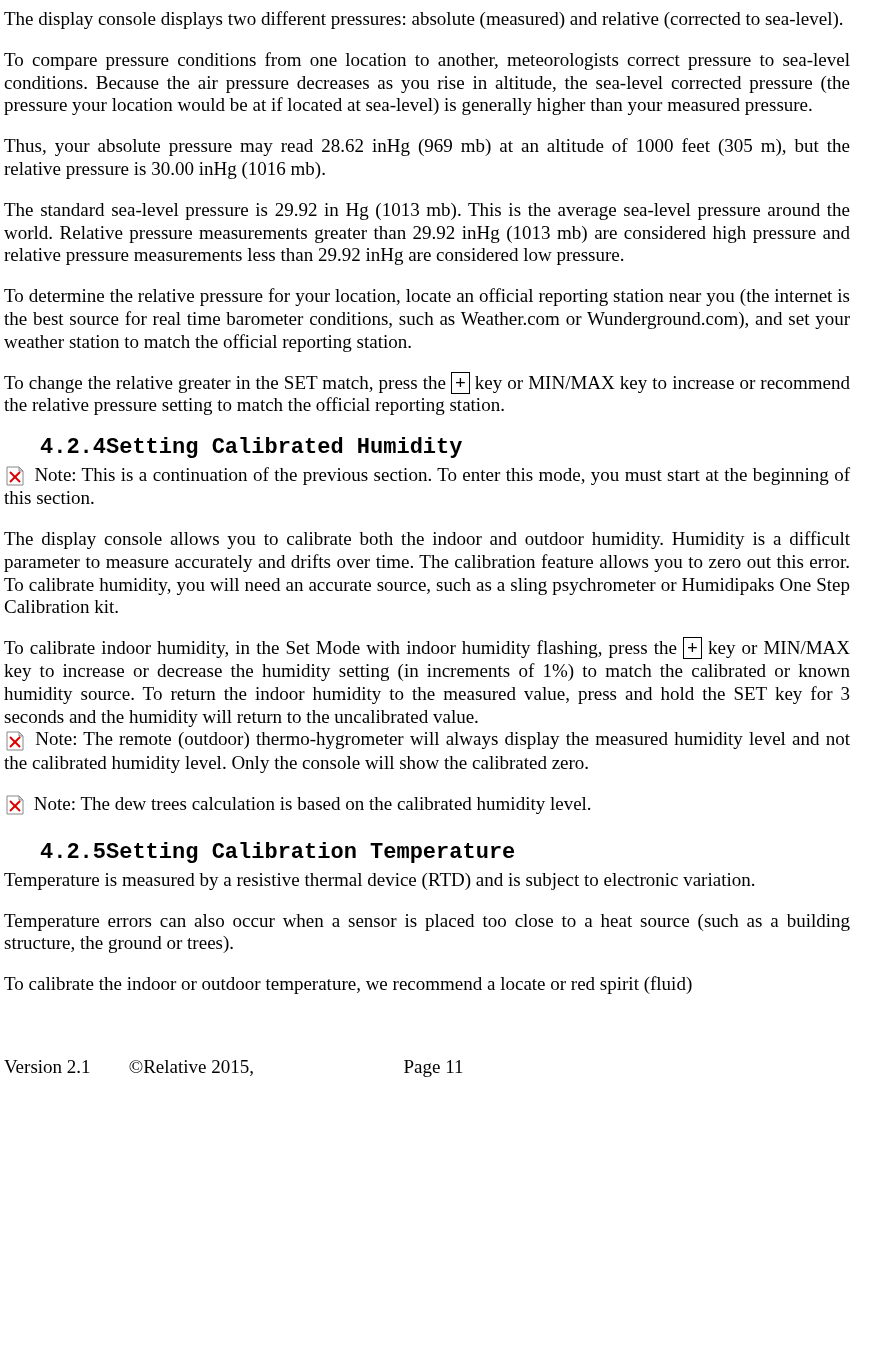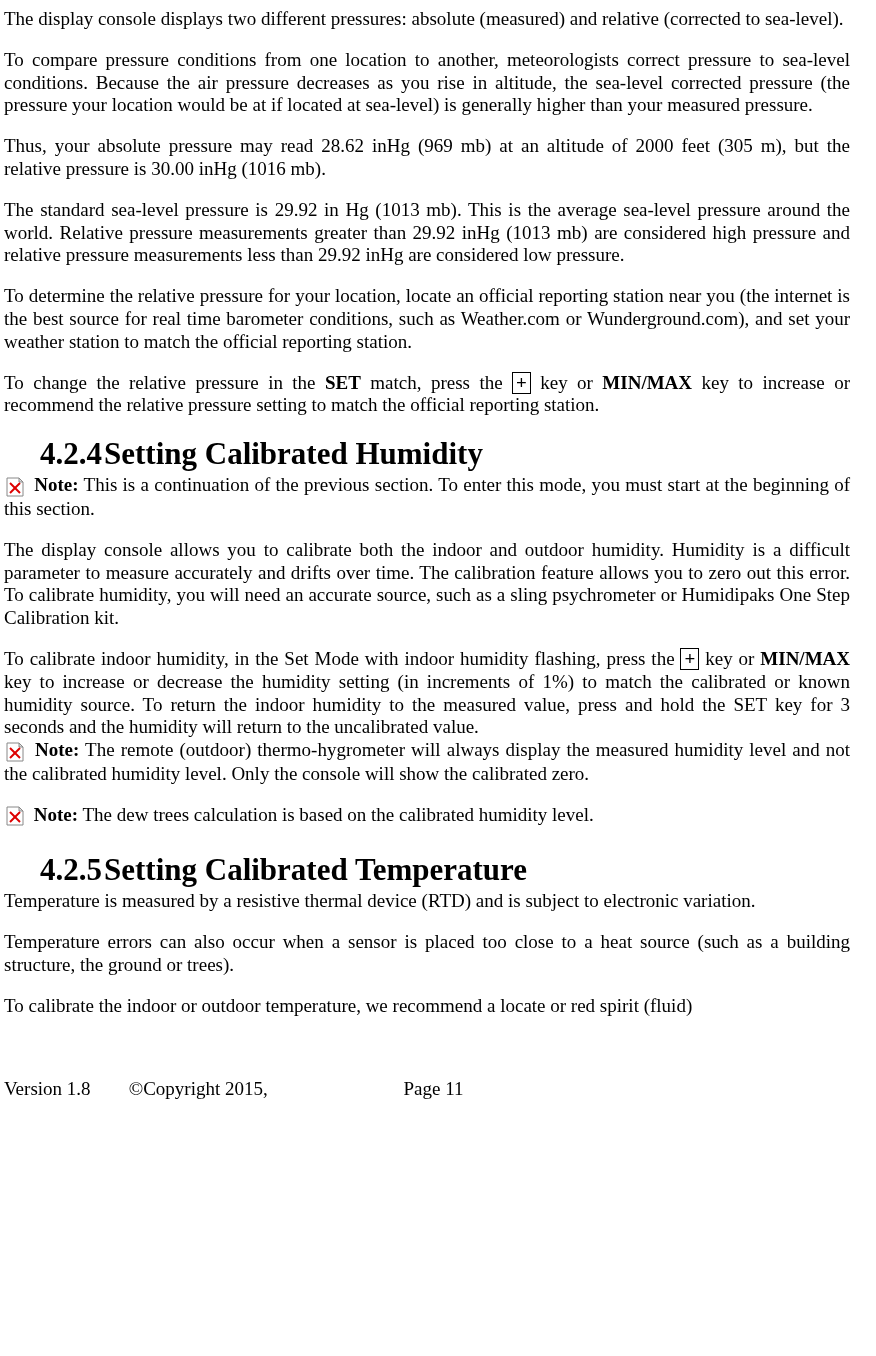--- a/index.html
+++ b/index.html
@@ -13,32 +13,32 @@
       box-sizing: border-box;
     }
     p {
       margin: 0 14px 18px 0;
       text-align: justify;
     }
     p.tight {
       margin-bottom: 0;
     }
     .bold {
-      font-weight: bold;
+      font-weight: normal;
     }
     .key {
       border: 1px solid #000;
       padding: 0 3px;
       font-weight: bold;
       display: inline-block;
       line-height: 1.05;
     }
     h2 {
-      font-family: Liberation Serif, serif;
-      font-size: 31px;
+      font-family: Liberation Mono, monospace;
+      font-size: 22px;
       font-weight: bold;
       margin: 12px 0 2px 0;
       padding-left: 36px;
     }
     h2 .num {
       display: inline-block;
       min-width: 64px;
     }
     .note-icon {
       display: inline-block;
@@ -59,27 +59,27 @@
     .footer-copy { display: inline-block; width: 270px; }
     .footer-page { display: inline-block; text-align: center; }
   </style>
 </head>
 <body>
 
 <p>The display console displays two different pressures: absolute (measured) and relative (corrected to sea-level).</p>
 
 <p>To compare pressure conditions from one location to another, meteorologists correct pressure to sea-level conditions. Because the air pressure decreases as you rise in altitude, the sea-level corrected pressure (the pressure your location would be at if located at sea-level) is generally higher than your measured pressure.</p>
 
-<p>Thus, your absolute pressure may read 28.62 inHg (969 mb) at an altitude of 2000 feet (305 m), but the relative pressure is 30.00 inHg (1016 mb).</p>
+<p>Thus, your absolute pressure may read 28.62 inHg (969 mb) at an altitude of 1000 feet (305 m), but the relative pressure is 30.00 inHg (1016 mb).</p>
 
 <p>The standard sea-level pressure is 29.92 in Hg (1013 mb). This is the average sea-level pressure around the world.  Relative pressure measurements greater than 29.92 inHg (1013 mb) are considered high pressure and relative pressure measurements less than 29.92 inHg are considered low pressure.</p>
 
 <p>To determine the relative pressure for your location, locate an official reporting station near you (the internet is the best source for real time barometer conditions, such as Weather.com or Wunderground.com), and set your weather station to match the official reporting station.</p>
 
-<p><span>To change the relative pressure in the </span><span class="bold">SET</span><span> match, press the </span><span class="key">+</span><span> key or </span><span class="bold">MIN/MAX</span><span> key to increase or recommend the relative pressure setting to match the official reporting station.</span></p>
+<p><span>To change the relative greater in the </span><span class="bold">SET</span><span> match, press the </span><span class="key">+</span><span> key or </span><span class="bold">MIN/MAX</span><span> key to increase or recommend the relative pressure setting to match the official reporting station.</span></p>
 
 <h2><span class="num">4.2.4</span><span>Setting Calibrated Humidity</span></h2>
 
 <p><span class="note-icon"><svg width="22" height="22" viewBox="0 0 22 22">
         <path d="M3 2 L15 2 L19 6 L19 20 L3 20 Z" fill="#fff" stroke="#888" stroke-width="1"></path>
         <path d="M15 2 L15 6 L19 6 Z" fill="#ddd" stroke="#888" stroke-width="1"></path>
         <line x1="6" y1="7" x2="16" y2="17" stroke="#d00" stroke-width="2"></line>
         <line x1="16" y1="7" x2="6" y2="17" stroke="#d00" stroke-width="2"></line>
       </svg></span> <span class="bold">Note:</span><span> This is a continuation of the previous section. To enter this mode, you must start at the beginning of this section.</span></p>
 
@@ -94,25 +94,25 @@
         <line x1="16" y1="7" x2="6" y2="17" stroke="#d00" stroke-width="2"></line>
       </svg></span> <span class="bold">Note:</span><span> The remote (outdoor) thermo-hygrometer will always display the measured humidity level and not the calibrated humidity level. Only the console will show the calibrated zero.</span></p>
 
 <p style="margin-top:18px;"><span class="note-icon"><svg width="22" height="22" viewBox="0 0 22 22">
         <path d="M3 2 L15 2 L19 6 L19 20 L3 20 Z" fill="#fff" stroke="#888" stroke-width="1"></path>
         <path d="M15 2 L15 6 L19 6 Z" fill="#ddd" stroke="#888" stroke-width="1"></path>
         <line x1="6" y1="7" x2="16" y2="17" stroke="#d00" stroke-width="2"></line>
         <line x1="16" y1="7" x2="6" y2="17" stroke="#d00" stroke-width="2"></line>
       </svg></span> <span class="bold">Note:</span><span> The dew trees calculation is based on the calibrated humidity level.</span></p>
 
-<h2 style="margin-top:24px;"><span class="num">4.2.5</span><span>Setting Calibrated Temperature</span></h2>
+<h2 style="margin-top:24px;"><span class="num">4.2.5</span><span>Setting Calibration Temperature</span></h2>
 
 <p>Temperature is measured by a resistive thermal device (RTD) and is subject to electronic variation.</p>
 
 <p>Temperature errors can also occur when a sensor is placed too close to a heat source (such as a building structure, the ground or trees).</p>
 
 <p>To calibrate the indoor or outdoor temperature, we recommend a locate or red spirit (fluid)</p>
 
 <div class="footer">
-  <span class="footer-version">Version 1.8</span>
-  <span class="footer-copy">©Copyright 2015,</span>
+  <span class="footer-version">Version 2.1</span>
+  <span class="footer-copy">©Relative 2015,</span>
   <span class="footer-page">Page 11</span>
 </div>
 
 </body></html>

